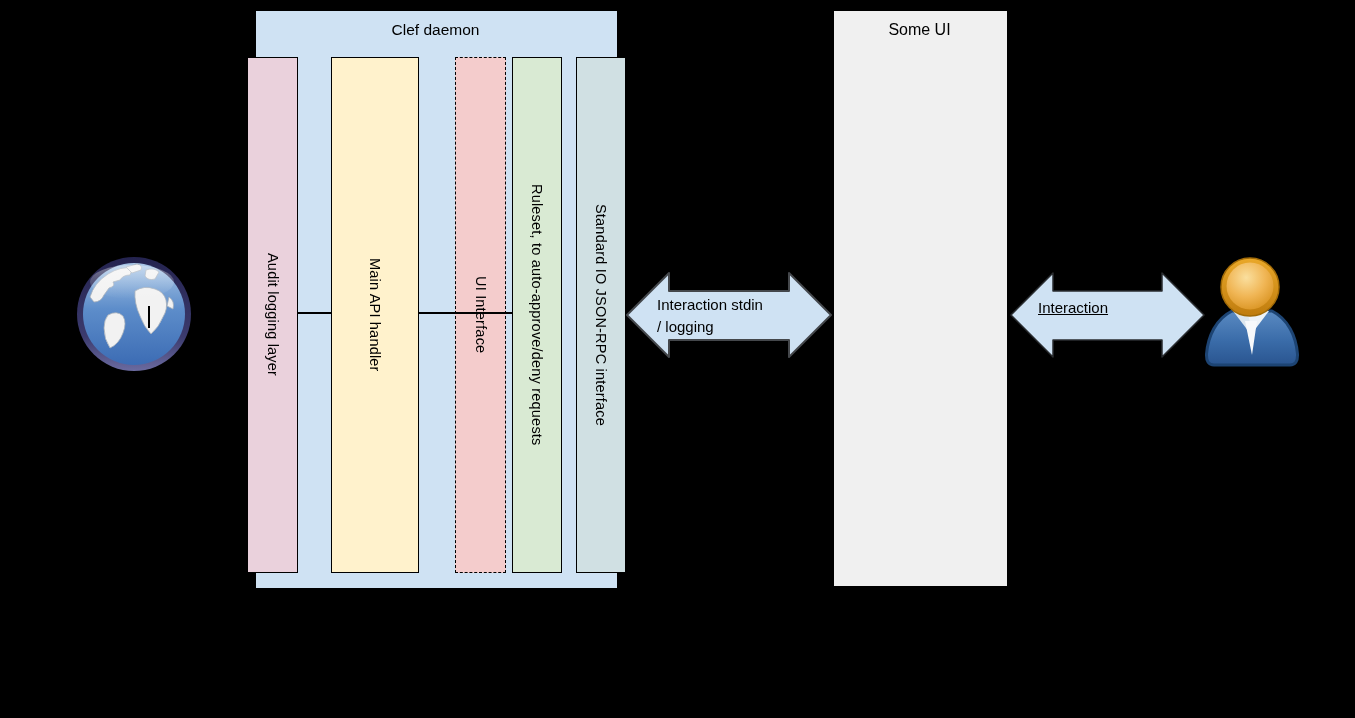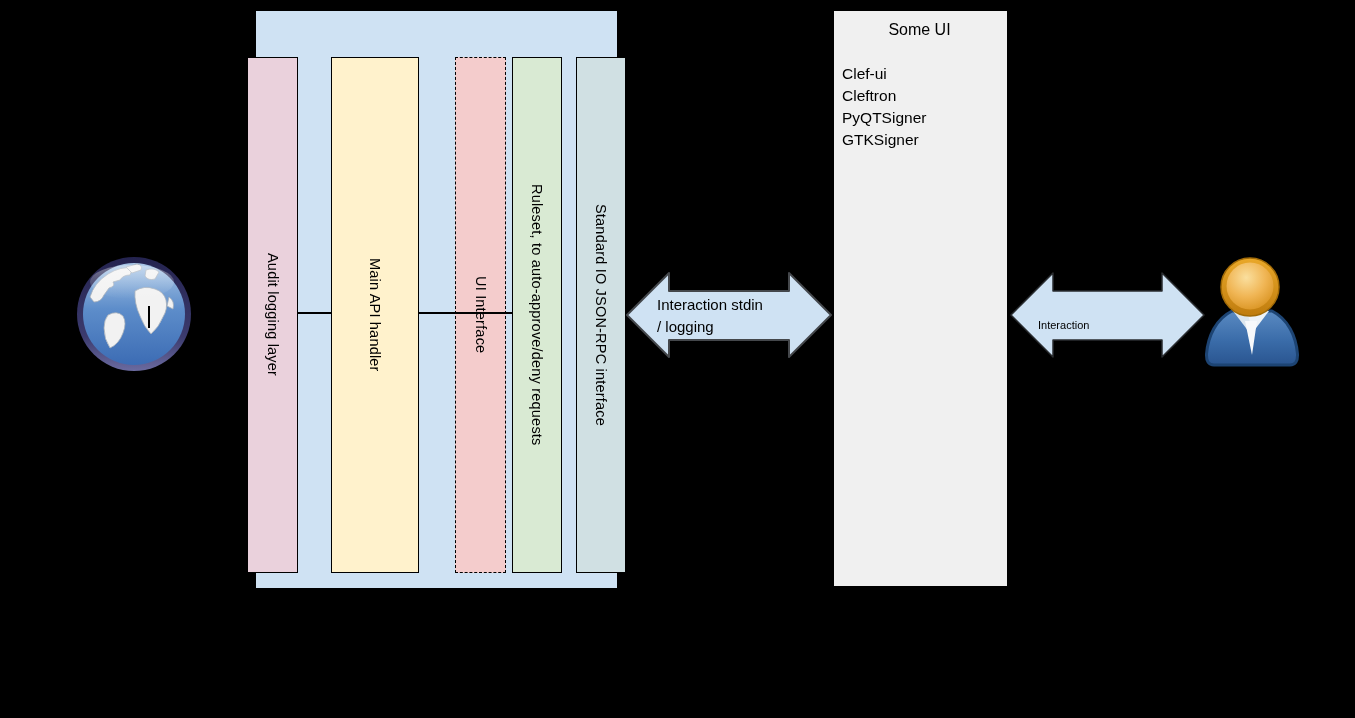--- a/index.html
+++ b/index.html
@@ -29,32 +29,33 @@
 
   
   #someui-box{left:833px;top:10px;width:173px;height:575px;background:#f0f0f0;border:1px solid #000;z-index:1;}
   #someui-title{left:833px;top:21px;width:173px;text-align:center;font-size:16px;z-index:2;}
   #someui-list{left:842px;top:63px;width:160px;z-index:2;font-size:15.5px;line-height:22px;}
 
   
   #arrow-stdio{left:625px;top:271px;z-index:4;}
   #arrow-user{left:1009px;top:271px;z-index:4;}
   #arrow-stdio-label{left:657px;top:294px;font-size:15px;line-height:22px;z-index:5;}
-  #arrow-user-label{left:1038px;top:319px;font-size:11px;z-index:5;}
+  #arrow-user-label{left:1038px;top:299px;font-size:15px;z-index:5;text-decoration:underline;}
 
   
   #globe{left:75px;top:255px;z-index:2;}
   #person{left:1203px;top:255px;z-index:2;}
 </style>
 </head>
 <body>
 
 <div id="stage">
 
   <div class="abs" id="clef-box" style="background-color: rgb(207, 226, 243);"></div>
+  <div class="abs" id="clef-title">Clef daemon</div>
 
   <div class="abs bar" id="bar-audit" style="background-color: rgb(234, 209, 220);">
     <span class="vlabel">Audit logging layer</span>
   </div>
   <div class="abs bar" id="bar-api" style="background-color: rgb(255, 242, 204);">
     <span class="vlabel">Main API handler</span>
   </div>
   <div class="abs bar" id="bar-ui" style="background-color: rgb(244, 204, 204);">
     <span class="vlabel">UI Interface</span>
   </div>
@@ -64,26 +65,20 @@
   <div class="abs bar" id="bar-stdio" style="background-color: rgb(208, 224, 227);">
     <span class="vlabel">Standard IO JSON-RPC interface</span>
   </div>
 
   <div class="abs hline" id="line-a"></div>
   <div class="abs hline" id="line-b"></div>
   <div class="abs" id="globe-tick"></div>
 
   <div class="abs" id="someui-box" style="background-color: rgb(240, 240, 240);"></div>
   <div class="abs" id="someui-title">Some UI</div>
-  <div class="abs" id="someui-list">
-    <div>Clef-ui</div>
-    <div>Cleftron</div>
-    <div>PyQTSigner</div>
-    <div>GTKSigner</div>
-  </div>
 
   <svg class="abs" id="arrow-stdio" width="208" height="88" viewBox="0 0 208 88">
     <polygon points="2,44 44,2 44,20 164,20 164,2 206,44 164,86 164,69 44,69 44,86" fill="#cfe2f3" stroke="#44474b" stroke-width="2" stroke-linejoin="round" style="fill: rgb(207, 226, 243);"></polygon>
   </svg>
   <div class="abs" id="arrow-stdio-label">
     <div>Interaction stdin</div>
     <div>/ logging</div>
   </div>
 
   <svg class="abs" id="arrow-user" width="197" height="88" viewBox="0 0 197 88">

